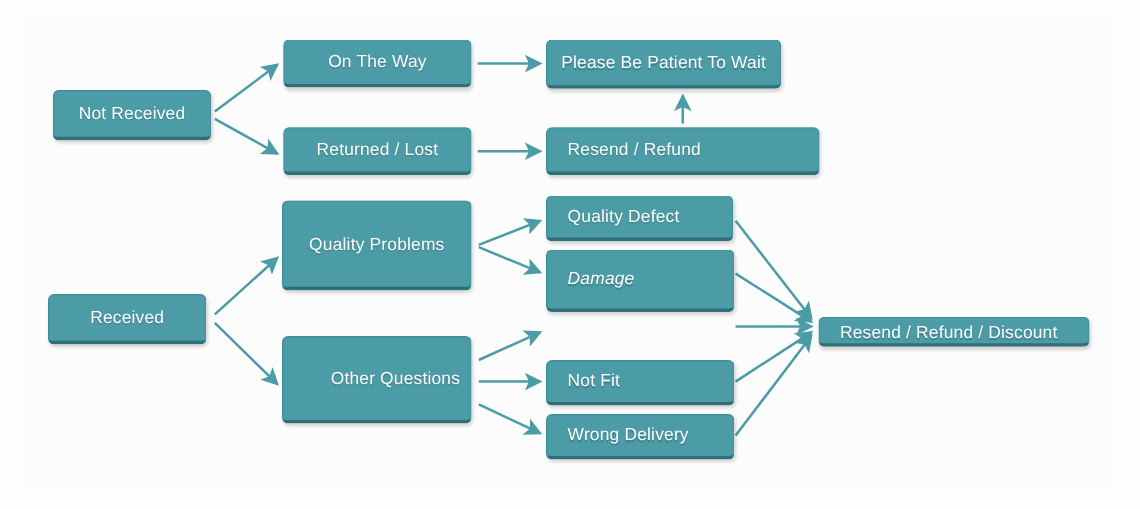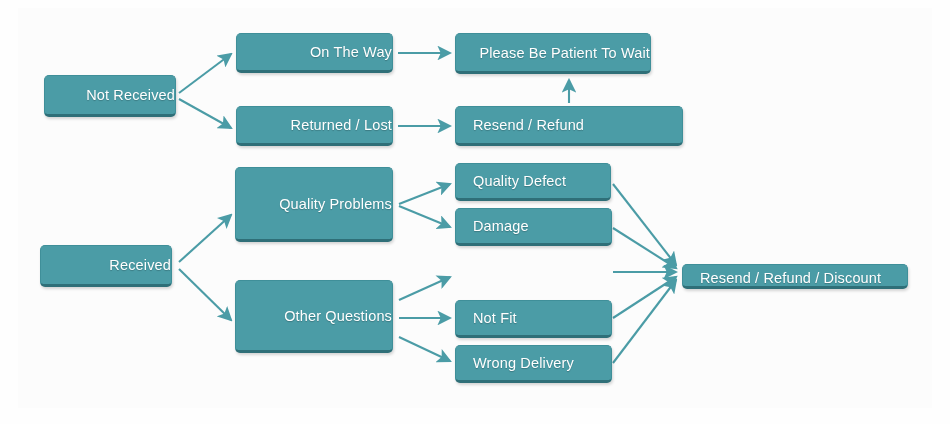--- a/index.html
+++ b/index.html
@@ -41,21 +41,21 @@
     border-bottom: 3px solid #2f6f78;
     border-radius: 5px;
     display: flex;
     align-items: center;
     color: #ffffff;
     font-size: 14.5px;
     letter-spacing: .15px;
     text-shadow: 0 1px 1px rgba(0,0,0,.22);
     box-shadow: 1px 2px 3px rgba(0,0,0,.16);
   }
-  .node.center { justify-content: flex-end; }
+  .node.center { justify-content: center; }
   .node.left   { justify-content: flex-start; padding-left: 17px; }
   .node .lbl { display: block; white-space: nowrap; }
 </style>
 </head>
 <body>
 
 <div id="canvas">
   <div class="bg-tint"></div>
 
   <svg class="links" viewBox="0 0 950 424" xmlns="http://www.w3.org/2000/svg">
@@ -112,21 +112,21 @@
   </div>
   <div class="node center" style="left: 235px; top: 167px; width: 158px; height: 75px;">
     <span class="lbl">Quality Problems</span>
   </div>
   <div class="node center" style="left: 235px; top: 280px; width: 158px; height: 73px; padding-left: 31px;">
     <span class="lbl">Other Questions</span>
   </div>
   <div class="node left" style="left: 455px; top: 163px; width: 156px; height: 38px;">
     <span class="lbl">Quality Defect</span>
   </div>
-  <div class="node left" style="left: 455px; top: 208px; width: 157px; height: 38px;">
+  <div class="node left" style="left: 455px; top: 208px; width: 157px; height: 52px; font-style: italic;">
     <span class="lbl">Damage</span>
   </div>
   <div class="node left" style="left: 455px; top: 300px; width: 157px; height: 38px;">
     <span class="lbl">Not Fit</span>
   </div>
   <div class="node left" style="left: 455px; top: 345px; width: 157px; height: 38px;">
     <span class="lbl">Wrong Delivery</span>
   </div>
   <div class="node left" style="left: 682px; top: 264px; width: 226px; height: 25px; align-items: flex-end;">
     <span class="lbl">Resend / Refund / Discount</span>

